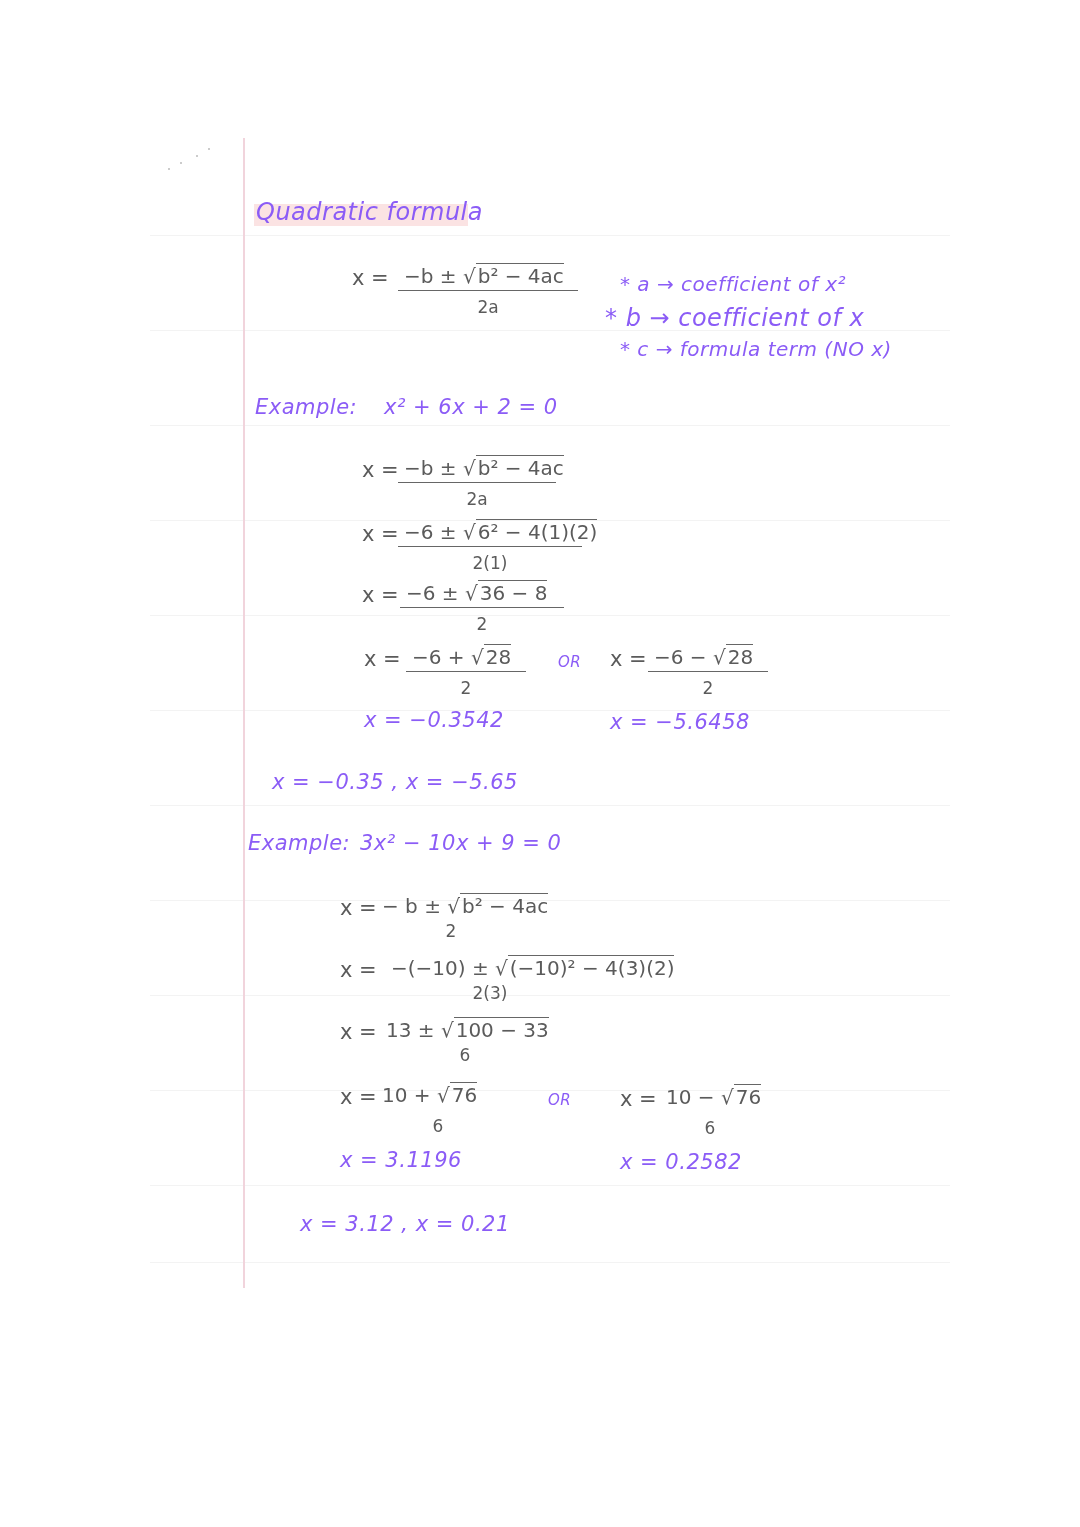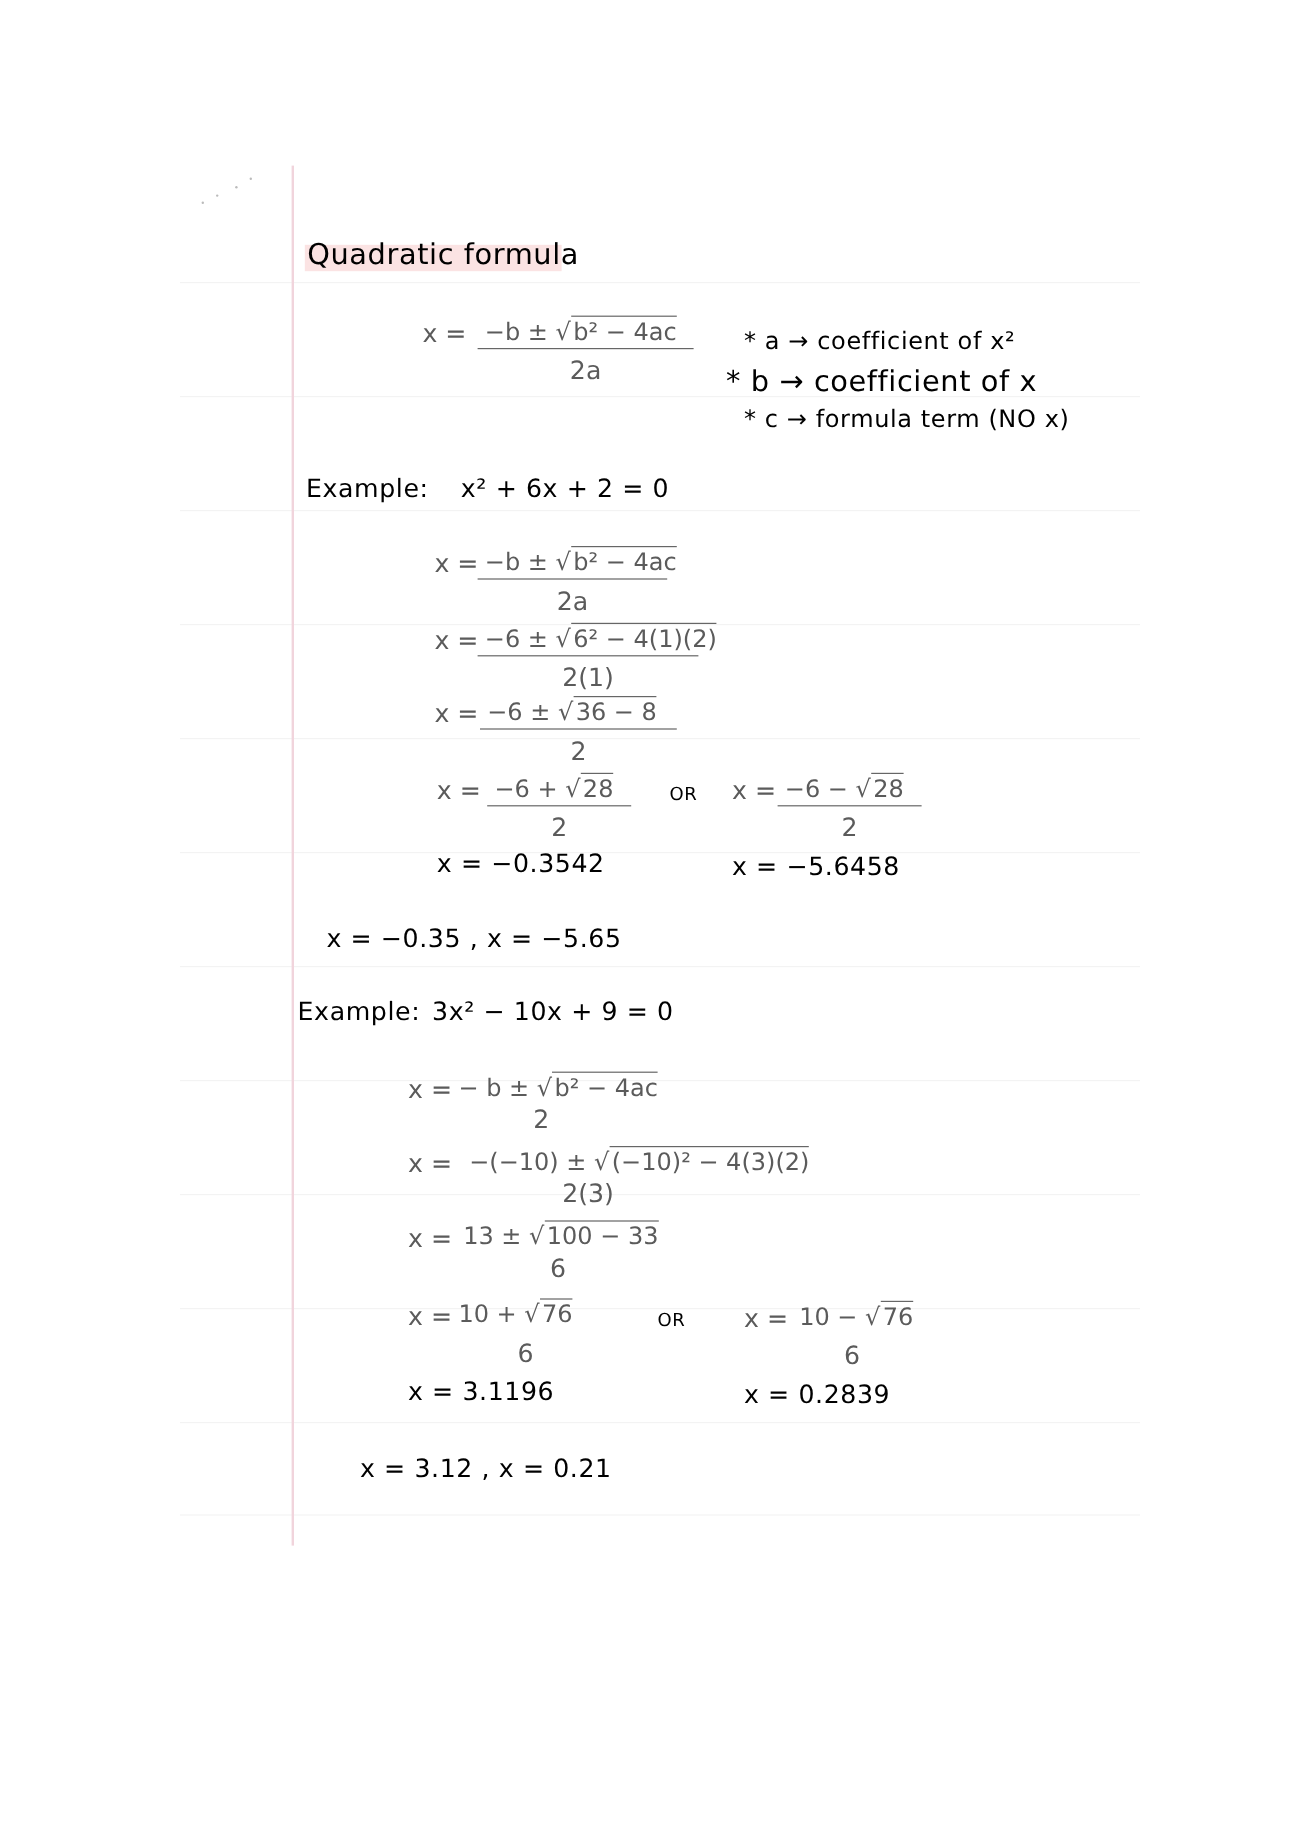--- a/index.html
+++ b/index.html
@@ -5,26 +5,26 @@
   html, body { margin:0; padding:0; }
   body {
     width:1080px; height:1527px; position:relative; overflow:hidden;
     background:#ffffff;
     font-family: "DejaVu Sans", sans-serif;
     color:#5a5a5a;
   }
   .rule { position:absolute; left:150px; right:130px; height:1px; background:#f3f3f3; }
   .margin-line { position:absolute; left:243px; top:138px; width:2px; height:1150px; background:#f1d4dc; }
   .speck { position:absolute; width:2px; height:2px; background:#bbb; border-radius:1px; }
-  .t { position:absolute; white-space:nowrap; font-size:21px; letter-spacing:0.5px; color:#000000; }
+  .t { position:absolute; white-space:nowrap; font-size:21px; letter-spacing:0.5px; color:#8b5cf6;font-style:italic; }
   .title { font-size:24px; }
   .hl { position:absolute; background:#fbe3e3; }
   .frac { position:absolute; }
   .frac .num { display:block; border-bottom:1.5px solid #666; padding:0 6px 2px; font-size:20px; color:#5b5b5b; white-space:nowrap; }
-  .frac .den { display:block; text-align:center; font-size:21px; padding-top:6px; color:#5b5b5b; }
+  .frac .den { display:block; text-align:center; font-size:17px; padding-top:6px; color:#5b5b5b; }
   .sq { border-top:1.5px solid #666; padding-left:2px; }
   .lhs { position:absolute; font-size:21px; color:#5b5b5b; white-space:nowrap; }
 </style>
 </head>
 <body>
 
 <div>
   <div class="rule" style="top:235px"></div>
   <div class="rule" style="top:330px"></div>
   <div class="rule" style="top:425px"></div>
@@ -120,15 +120,15 @@
   <span class="num" style="border-bottom-color:transparent"><span>10 + </span>√<span class="sq">76</span></span>
   <span class="den" style="padding-top:6px">6</span>
 </div>
 <div class="t" style="left:548px;top:1091px;font-size:15px">OR</div>
 <div class="lhs" style="left:620px;top:1087px">x =</div>
 <div class="frac" style="left:660px;top:1085px;width:100px">
   <span class="num" style="border-bottom-color:transparent"><span>10 − </span>√<span class="sq">76</span></span>
   <span class="den" style="padding-top:6px">6</span>
 </div>
 <div class="t" style="left:340px;top:1148px">x = 3.1196</div>
-<div class="t" style="left:620px;top:1150px">x = 0.2839</div>
+<div class="t" style="left:620px;top:1150px">x = 0.2582</div>
 
 <div class="t" style="left:300px;top:1212px">x = 3.12 , x = 0.21</div>
 
 </body></html>

